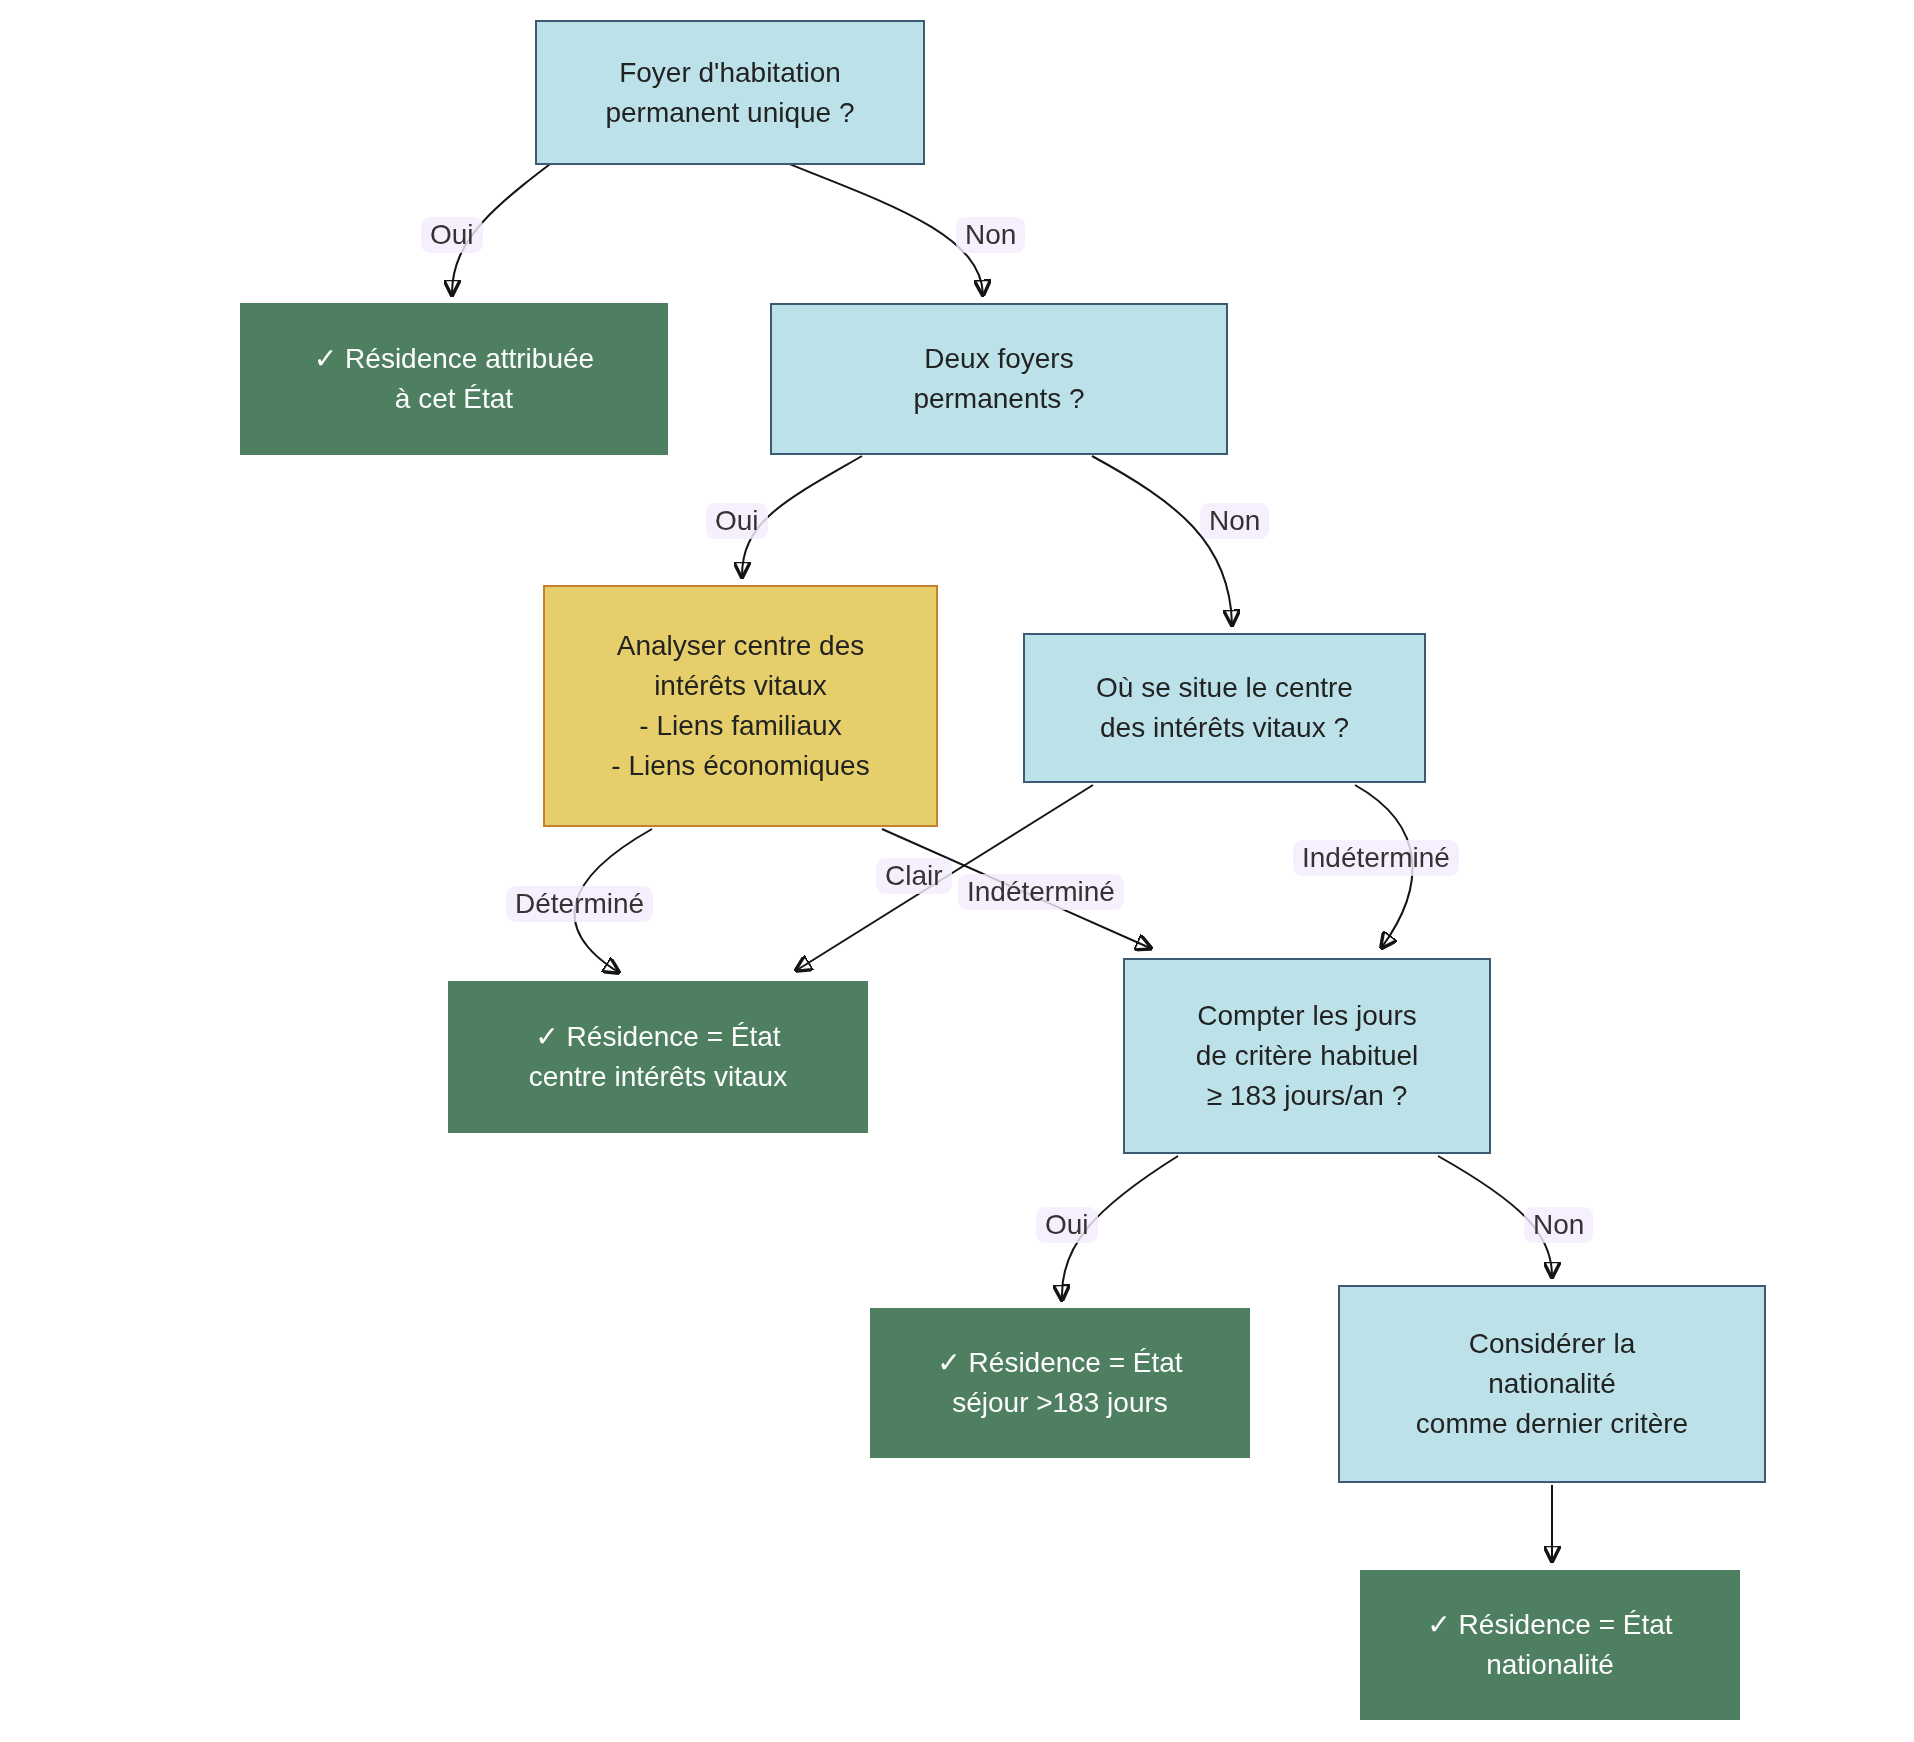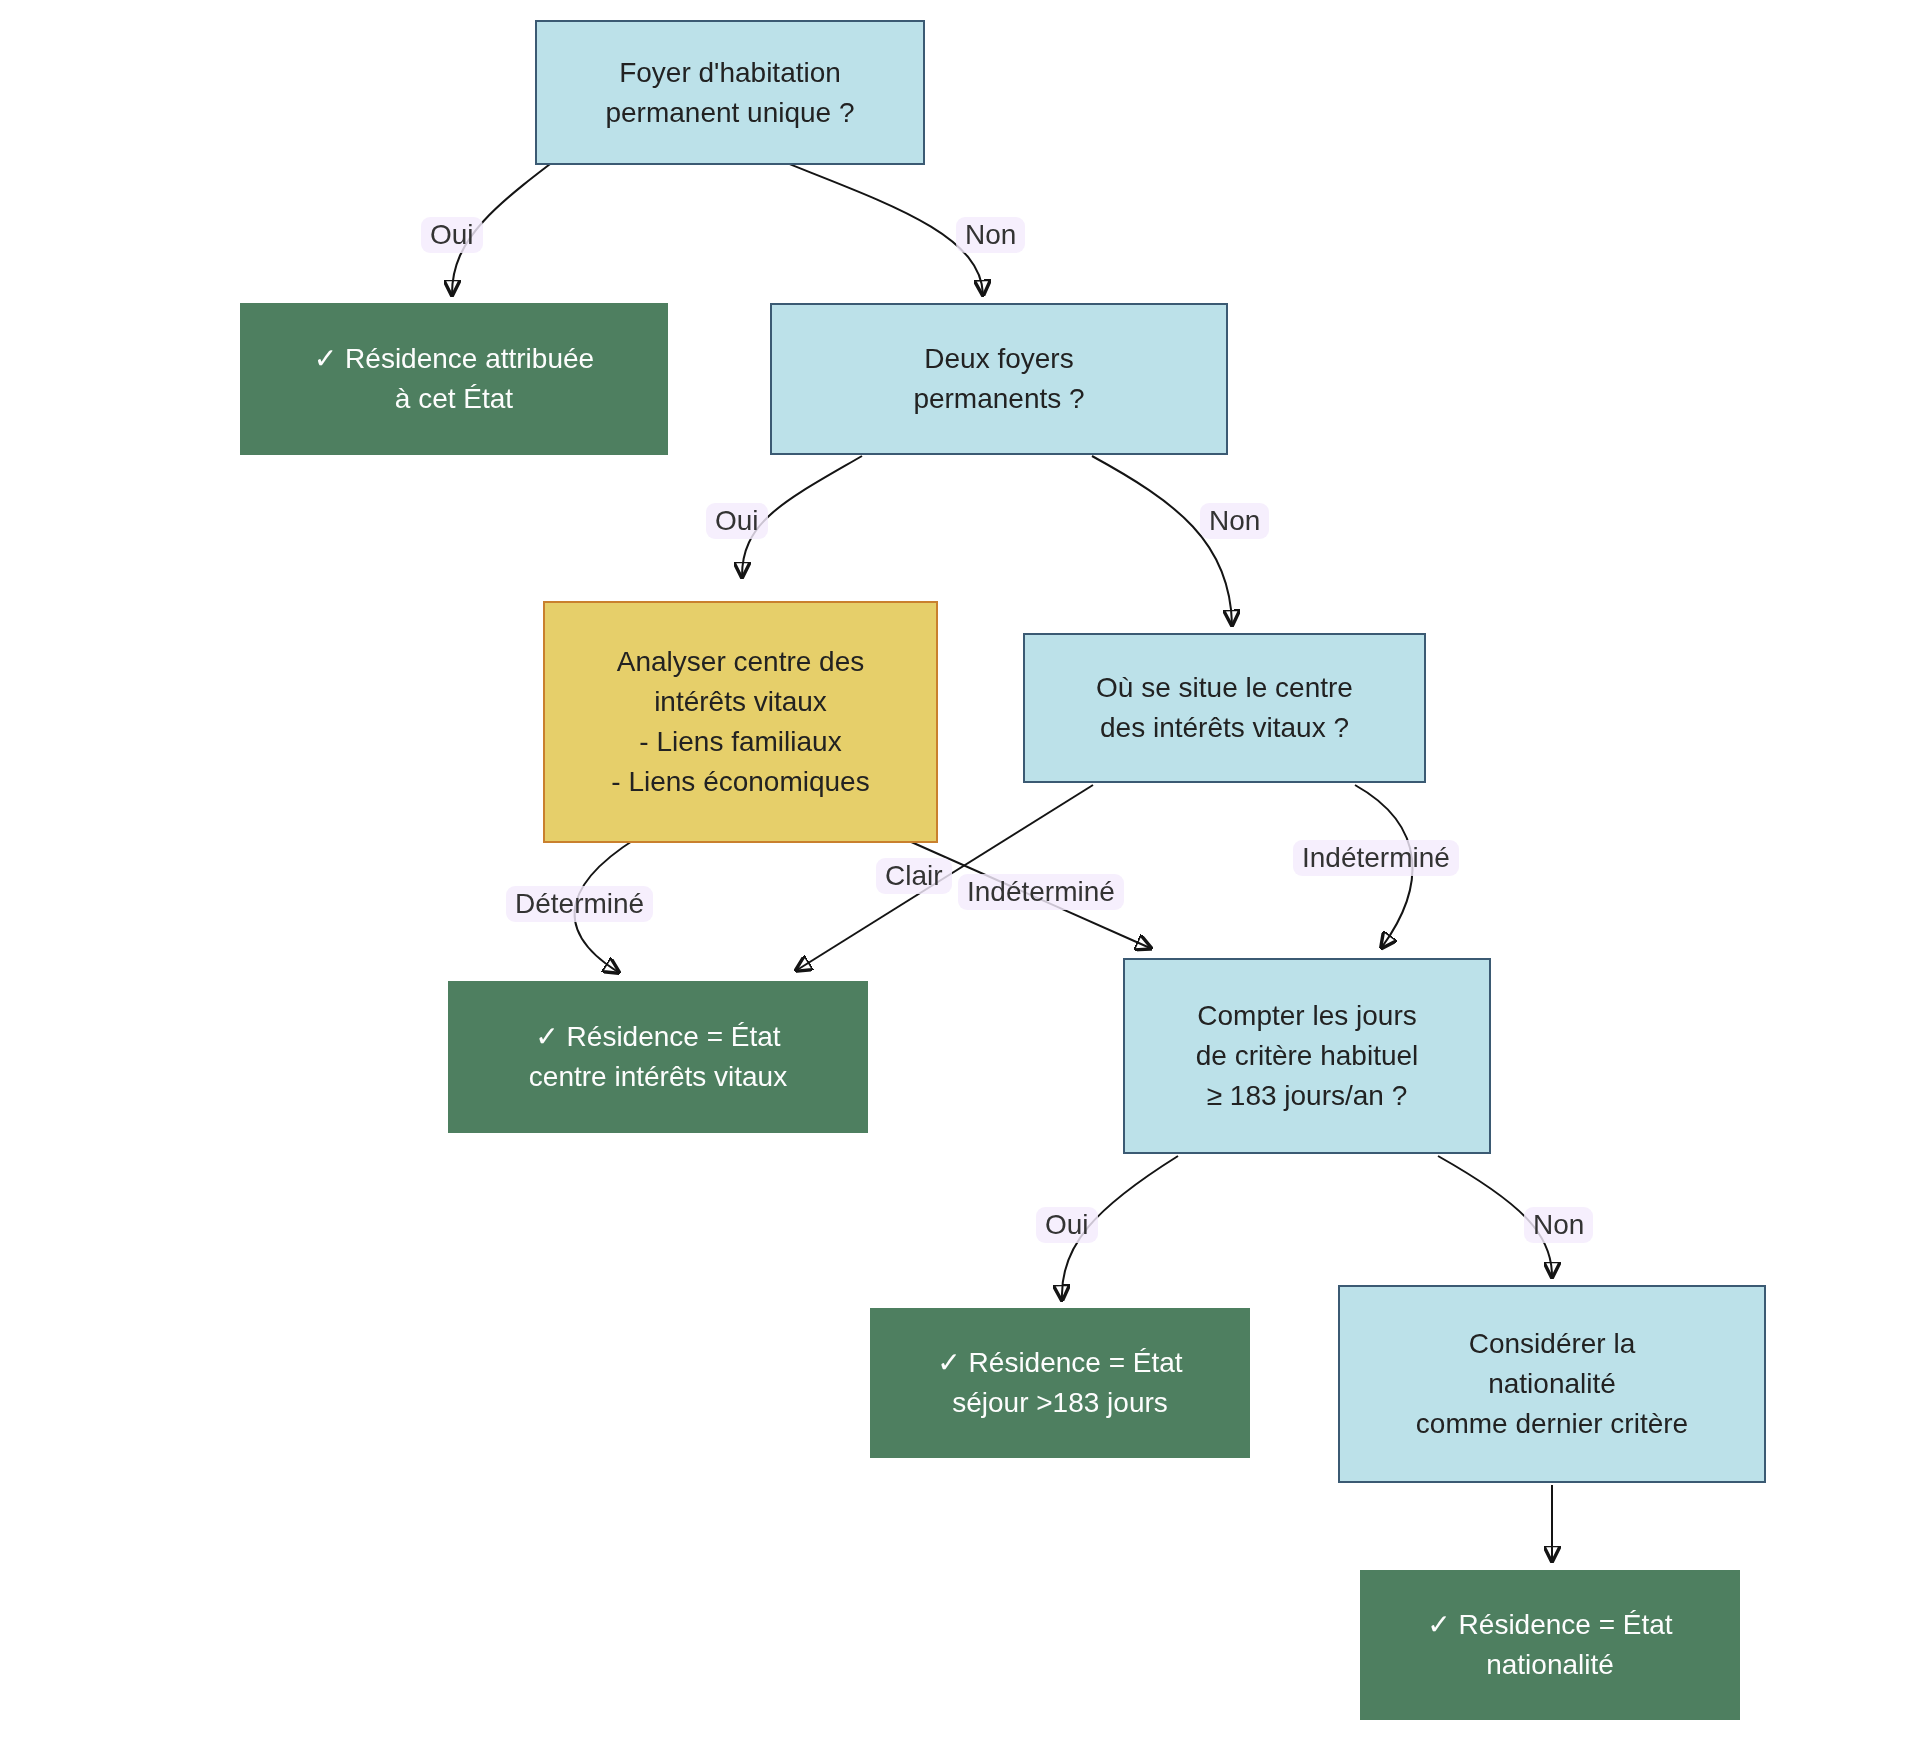--- a/index.html
+++ b/index.html
@@ -25,21 +25,21 @@
   #edges path{fill:none;stroke:var(--edge);stroke-width:2px;}
   .node{
     position:absolute;z-index:2;
     display:flex;flex-direction:column;justify-content:center;align-items:center;
     text-align:center;
     font-size:28px;line-height:40px;color:var(--text);
     box-sizing:border-box;
   }
   .node .ln{width:100%;}
   .question{background:var(--question-fill);border:2px solid var(--question-border);}
-  .process{background:var(--process-fill);border:2px solid var(--process-border);margin-top:16px;}
+  .process{background:var(--process-fill);border:2px solid var(--process-border);}
   .result{background:var(--result-fill);border:none;color:var(--result-text);}
   .edge-label{
     position:absolute;z-index:3;
     background:rgba(244,235,252,0.82);
     color:#333333;
     font-size:28px;line-height:30px;
     padding:3px 9px;border-radius:9px;
     white-space:nowrap;
   }
 </style>

